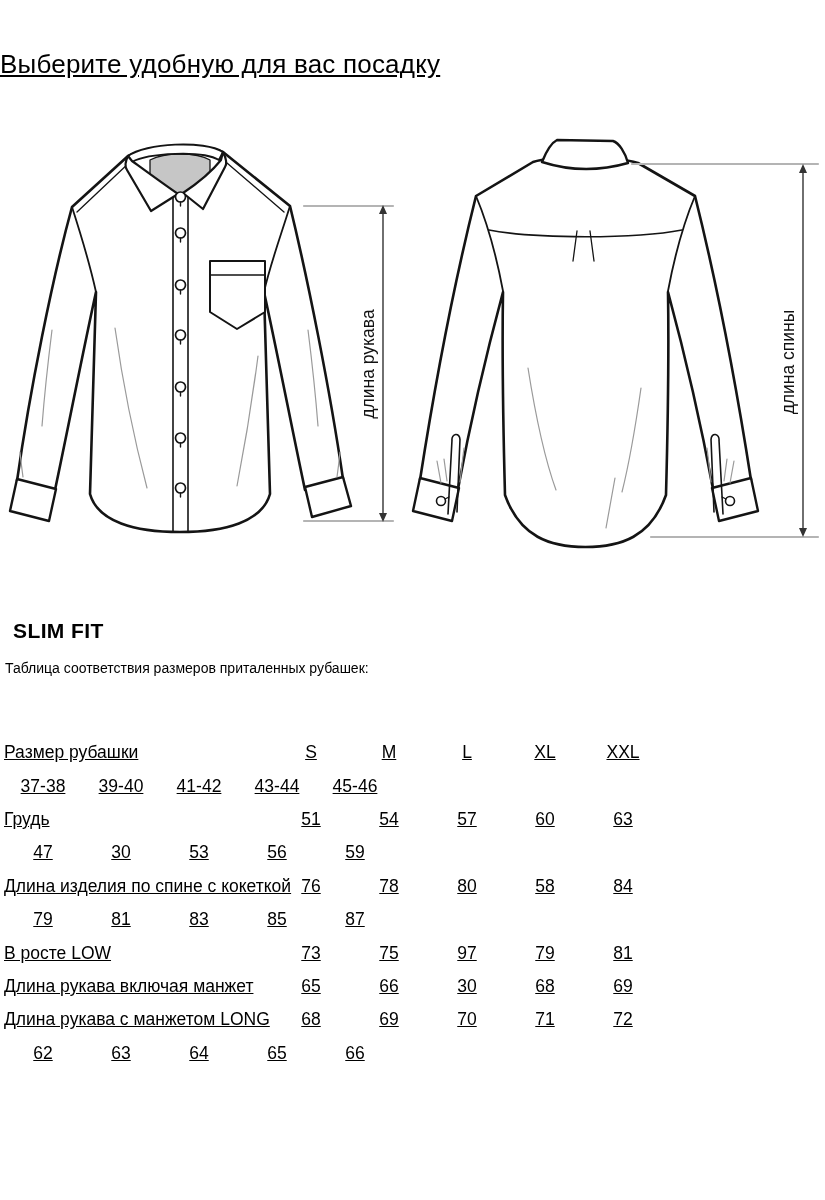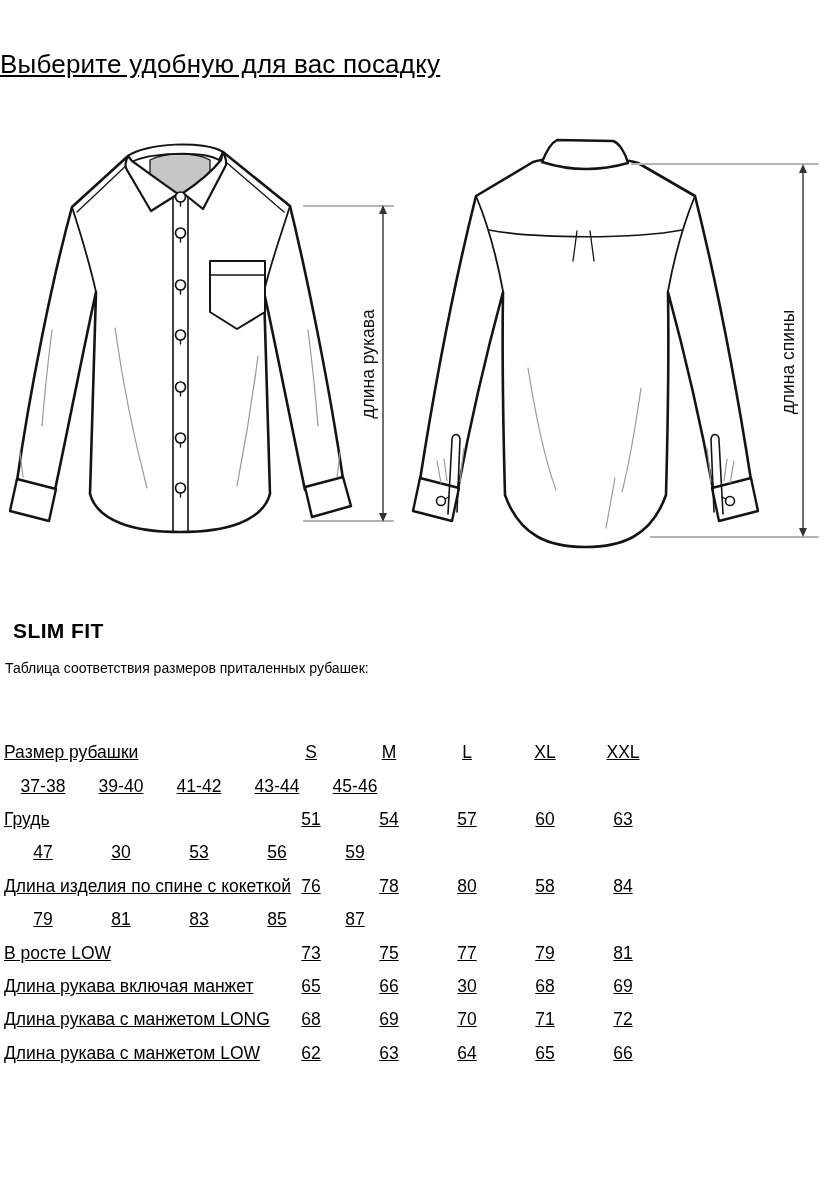--- a/index.html
+++ b/index.html
@@ -178,41 +178,40 @@
     <div class="tval">79</div>
     <div class="tval">81</div>
     <div class="tval">83</div>
     <div class="tval">85</div>
     <div class="tval">87</div>
   </div>
   <div class="trow">
     <div class="tlabel">В росте LOW</div>
     <div class="tval">73</div>
     <div class="tval">75</div>
-    <div class="tval">77</div>
+    <div class="tval">97</div>
     <div class="tval">79</div>
     <div class="tval">81</div>
   </div>
   <div class="trow">
     <div class="tlabel">Длина рукава включая манжет</div>
     <div class="tval">65</div>
     <div class="tval">66</div>
     <div class="tval">30</div>
     <div class="tval">68</div>
     <div class="tval">69</div>
   </div>
   <div class="trow">
     <div class="tlabel">Длина рукава с манжетом LONG</div>
     <div class="tval">68</div>
     <div class="tval">69</div>
     <div class="tval">70</div>
     <div class="tval">71</div>
     <div class="tval">72</div>
   </div>
   <div class="trow">
-    <div class="tlabel">Длина рукава с манжетом LOW</div>
     <div class="tval">62</div>
     <div class="tval">63</div>
     <div class="tval">64</div>
     <div class="tval">65</div>
     <div class="tval">66</div>
   </div>
 </div>
 
 </body></html>

